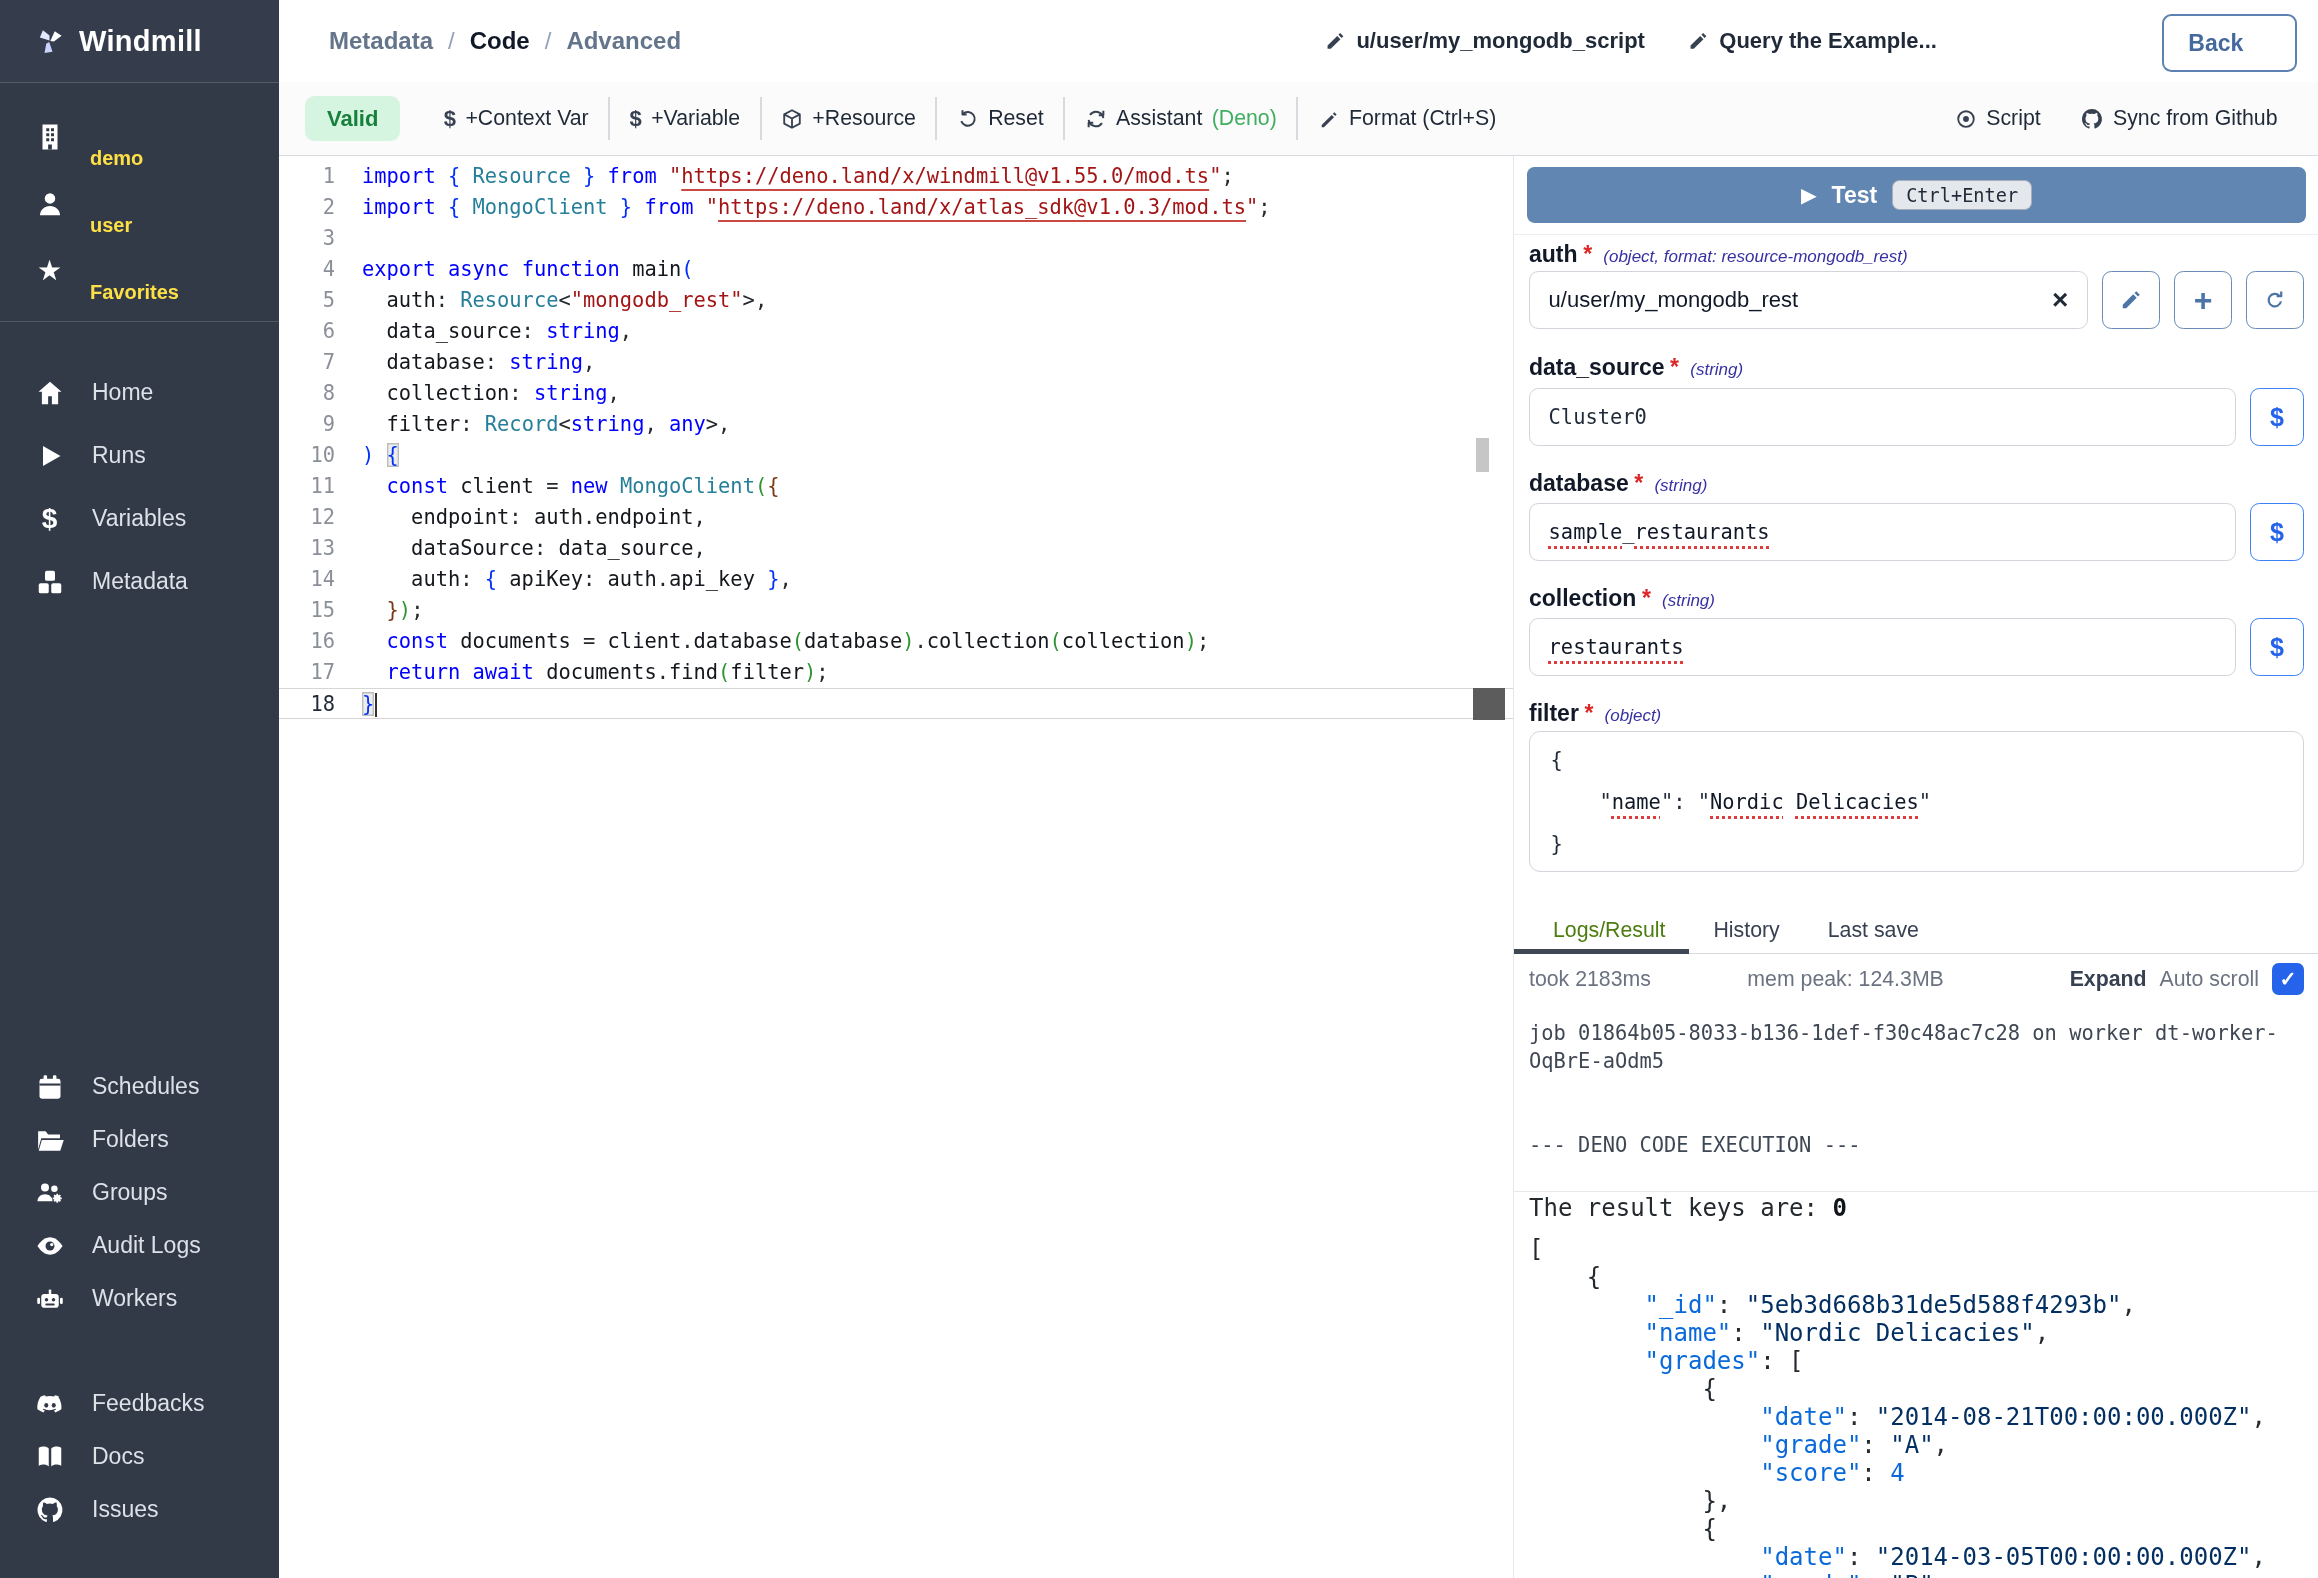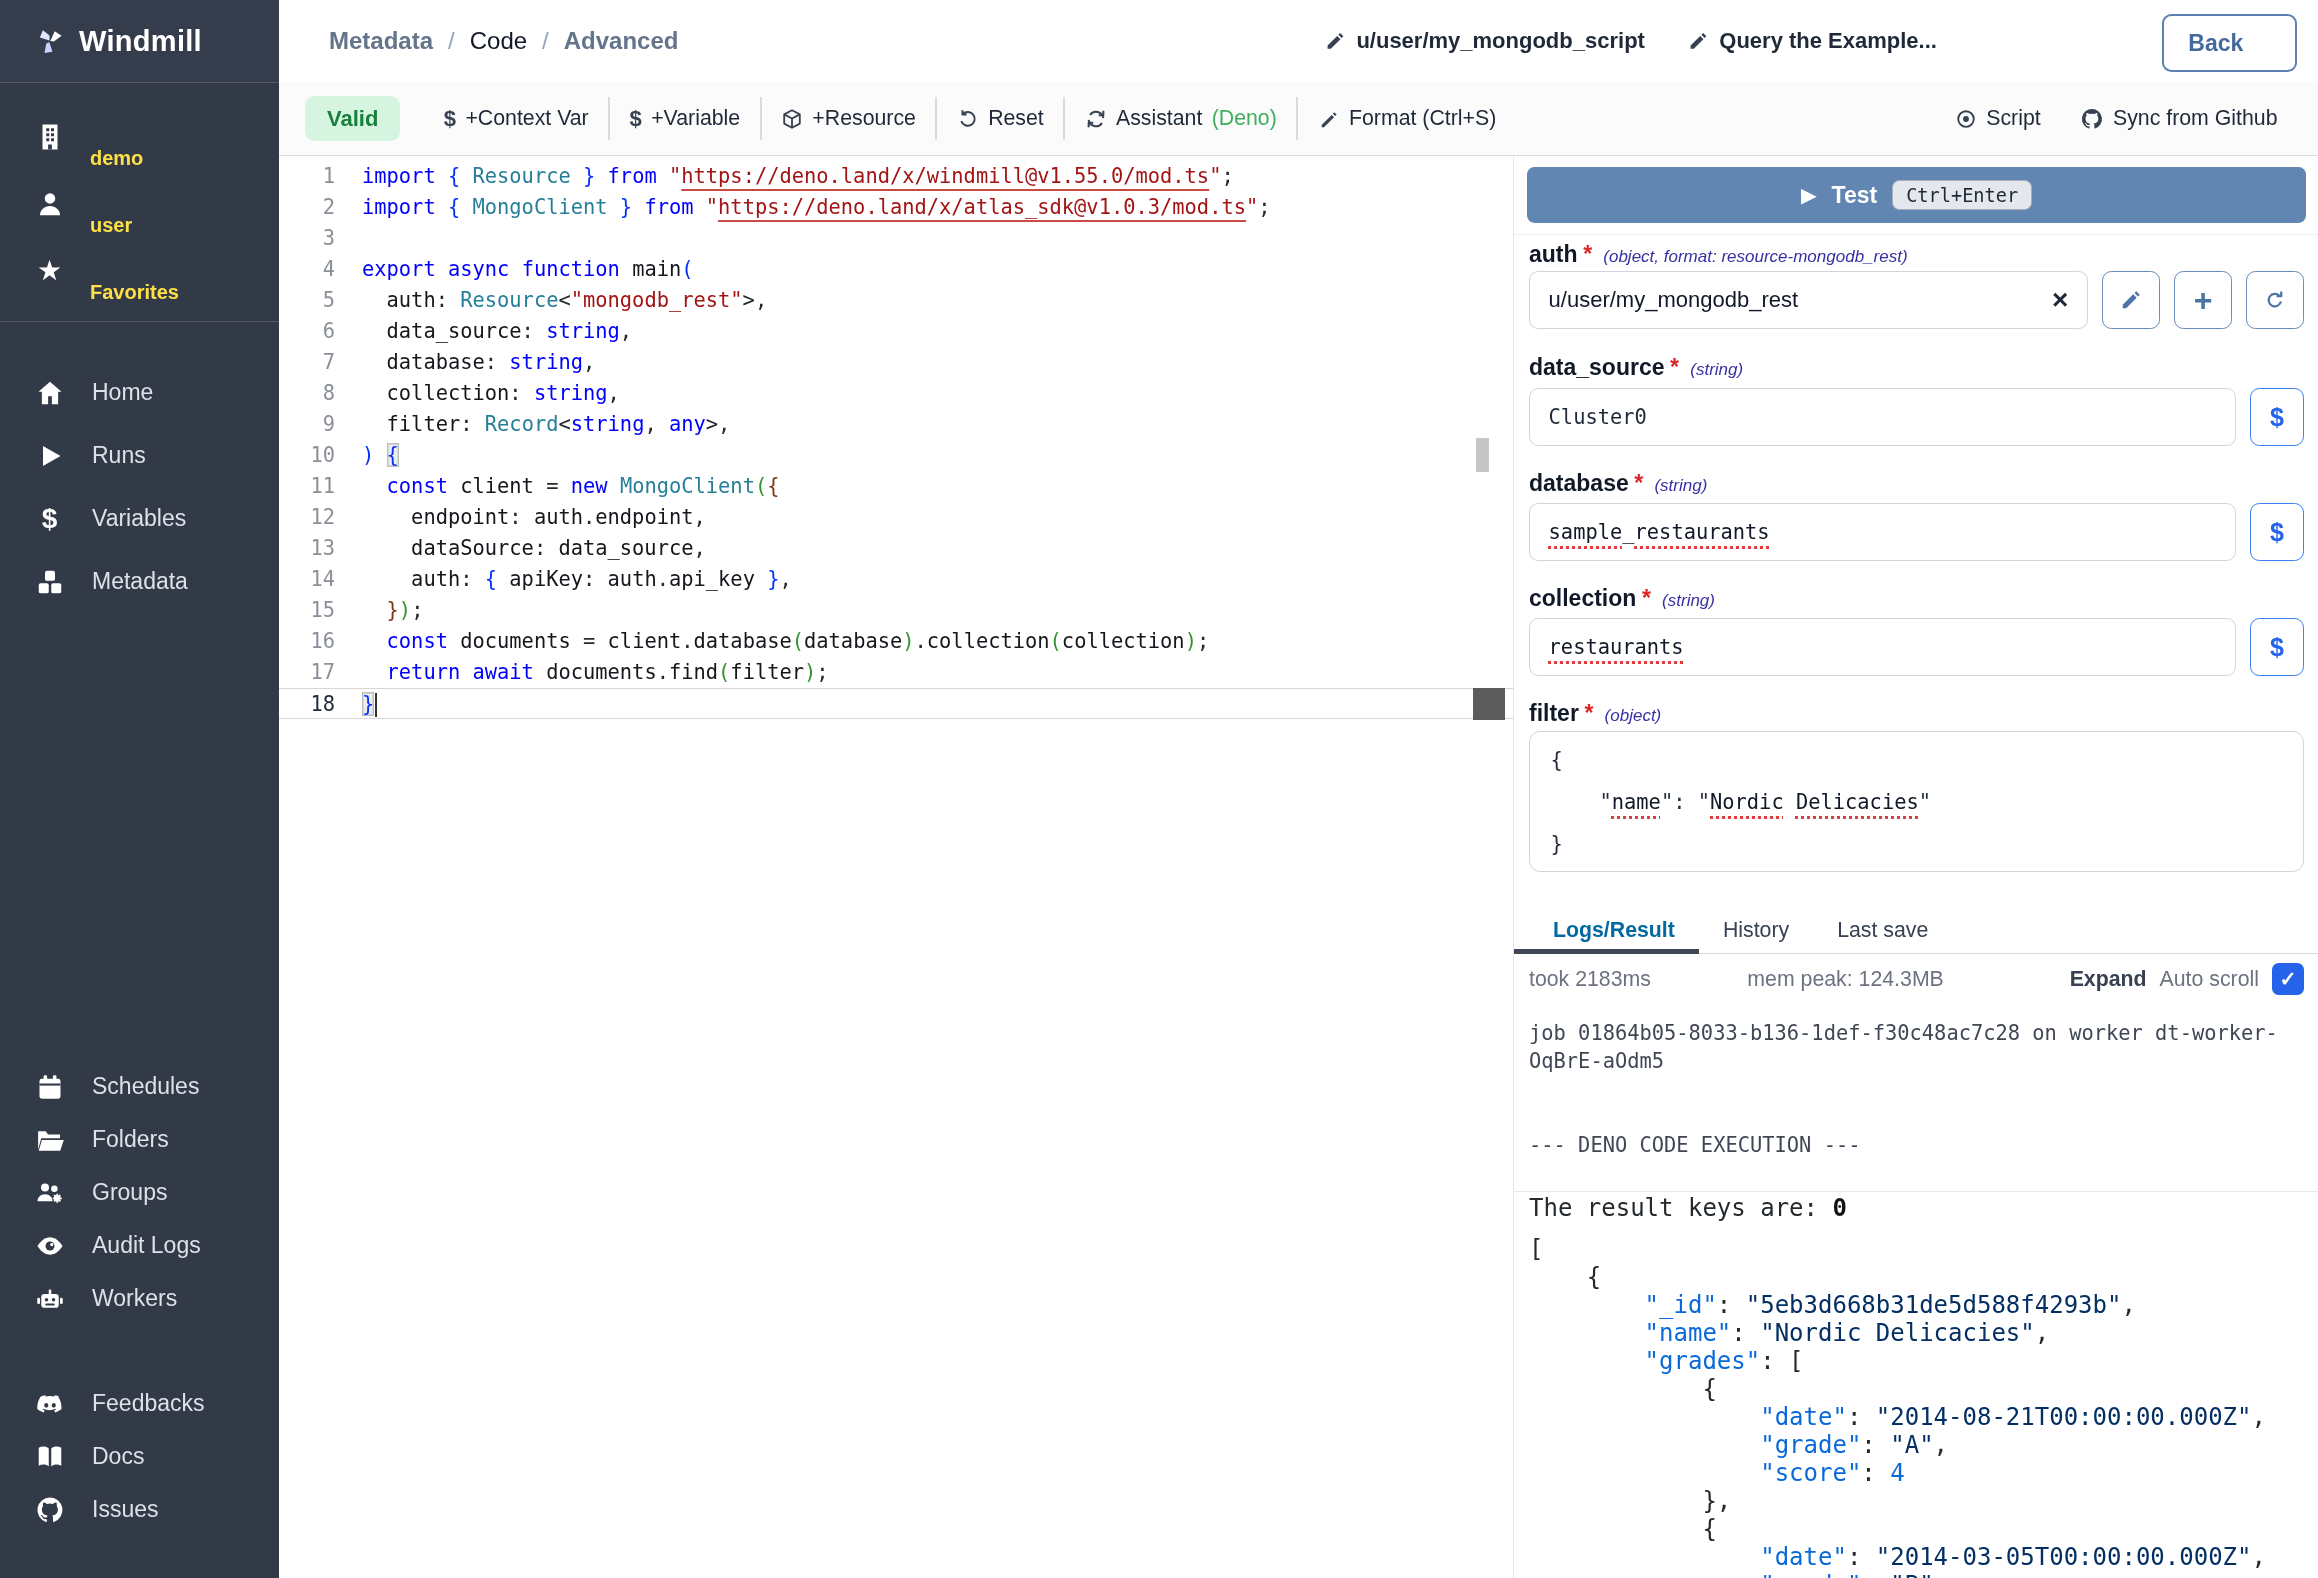--- a/index.html
+++ b/index.html
@@ -23,21 +23,21 @@
   .icn{width:33px;display:flex;justify-content:center;color:#fff;}
   .star-glyph{font-size:28px;color:#fff;line-height:1;}
   .dollar-glyph{font-size:28px;color:#fff;font-weight:bold;line-height:1;}
 
   
   .topbar{position:absolute;left:279px;top:0;right:0;height:82px;background:#fff;
           border-bottom:0.9px solid #e5e7eb;}
   .crumbs{position:absolute;left:50px;top:0;height:82px;display:flex;align-items:center;gap:15px;font-size:24px;}
   .crumb-dim{color:#64748b;font-weight:bold;cursor:pointer;}
   .crumb-sep{color:#94a3b8;}
-  .crumb-cur{color:#111827;font-weight:normal;cursor:pointer;}
+  .crumb-cur{color:#111827;font-weight:bold;cursor:pointer;}
   .paths{position:absolute;left:1046px;top:0;height:82px;display:flex;align-items:center;gap:43px;}
   .path-item{display:flex;align-items:center;gap:11px;cursor:pointer;}
   .path-item .ptxt{font-size:22px;font-weight:bold;color:#1f2937;}
   .pencil-dark{color:#374151;}
   .tb-actions{position:absolute;right:22px;top:14px;display:flex;gap:13px;flex-direction:column;}
   .btn-outline{height:54px;padding:0 24px;border:2.3px solid #5d82b2;border-radius:9.3px;background:#fff;
                color:#44699c;font-size:23px;font-weight:bold;display:flex;align-items:center;gap:9.3px;cursor:pointer;}
   .btn-solid{height:54px;padding:0 22px;border:2.3px solid #5d7fac;border-radius:9.3px;background:#5d7fac;
              color:#fff;font-size:23px;font-weight:bold;display:flex;align-items:center;gap:11px;cursor:pointer;}
 
@@ -95,21 +95,21 @@
   .ms{text-decoration:underline dotted #e23b3b;text-decoration-thickness:3.2px;text-underline-offset:7.4px;}
   .fp{color:#1f2937}
   .filter-box{position:absolute;left:15px;right:15px;top:575px;height:141px;box-sizing:border-box;
               border:1.4px solid #d1d5db;border-radius:11px;padding:7.4px 20.4px;cursor:text;
               font-family:"DejaVu Sans Mono",monospace;font-size:20.4px;}
   .filter-box .tl{line-height:42px;white-space:pre;}
 
   .results{position:absolute;left:0;right:0;top:751px;bottom:0;}
   .tabs{height:46px;border-bottom:0.9px solid #d7dadf;display:flex;align-items:stretch;padding-left:15px;}
   .tab{display:flex;align-items:center;padding:0 24px;font-size:21.3px;color:#374151;cursor:pointer;position:relative;}
-  .tab.active{color:#0369a1;font-weight:bold;}
+  .tab.active{color:#4d7c0f;font-weight:normal;}
   .tab.active::after{content:"";position:absolute;left:-15px;right:0;bottom:-0.9px;height:4.6px;background:#3f4754;}
   .stats{height:50px;display:flex;align-items:center;padding:0 15px;font-size:21.3px;color:#6b7280;gap:7.4px;}
   .stat-mem{margin-left:89px;}
   .stat-right{margin-left:auto;display:flex;align-items:center;gap:13px;}
   .expand{color:#374151;font-weight:bold;cursor:pointer;}
   .chk{width:32px;height:32px;background:#2563eb;border-radius:6.5px;display:flex;align-items:center;
        justify-content:center;color:#fff;font-size:20.4px;font-weight:bold;cursor:pointer;}
   .logpre{padding:15px 15px 0;font-family:"DejaVu Sans Mono",monospace;font-size:20.4px;color:#3f4754;}
   .logpre .tl{line-height:28px;white-space:pre-wrap;}
   .hr2{border-top:1.4px solid #e7e9ed;margin-top:32px;}

